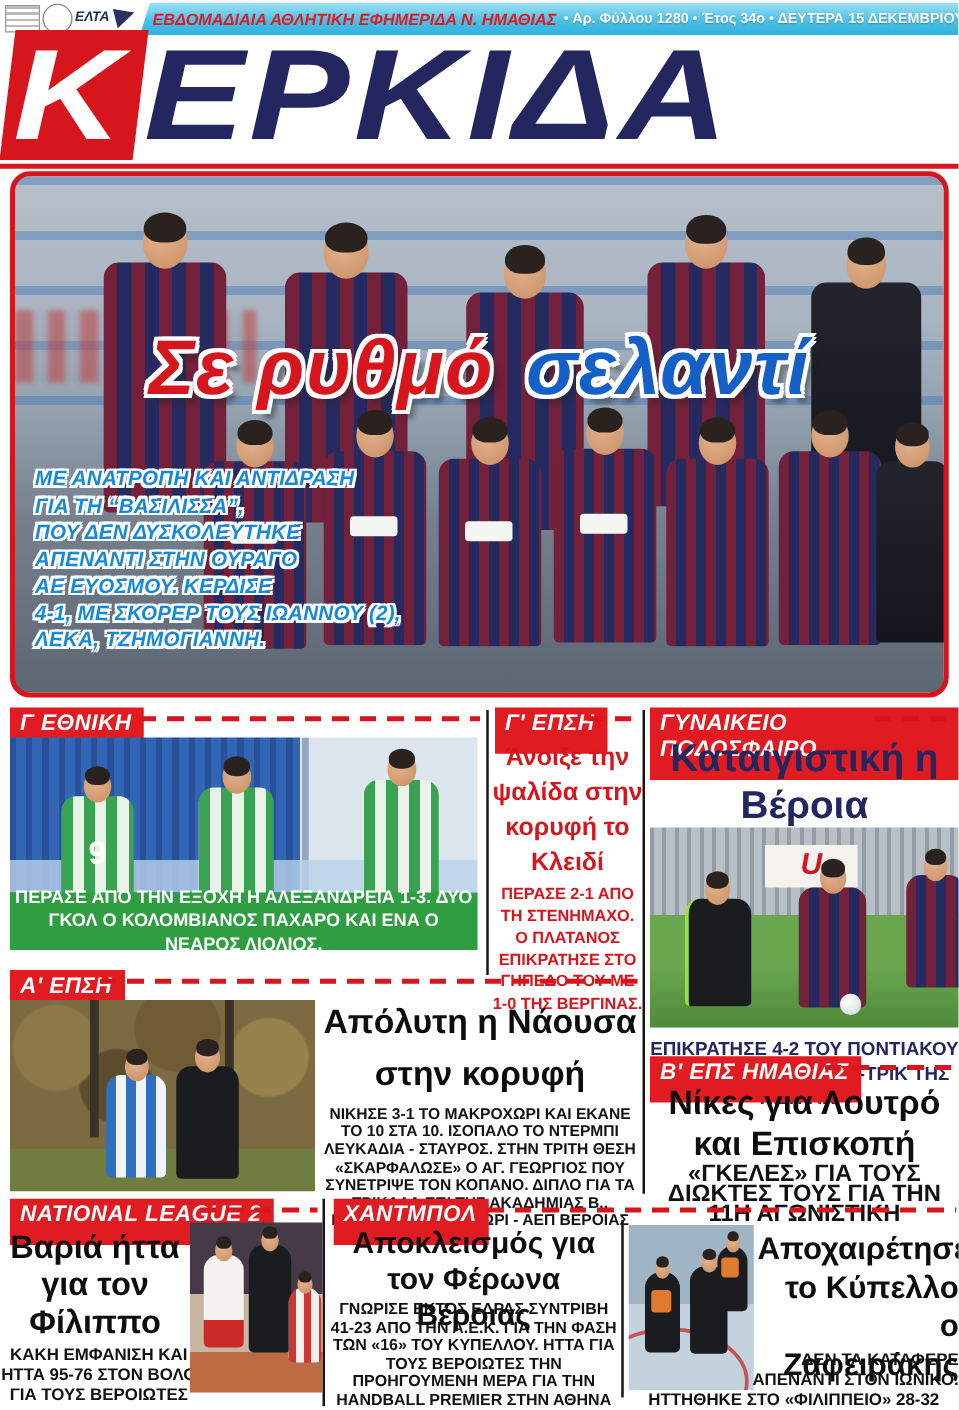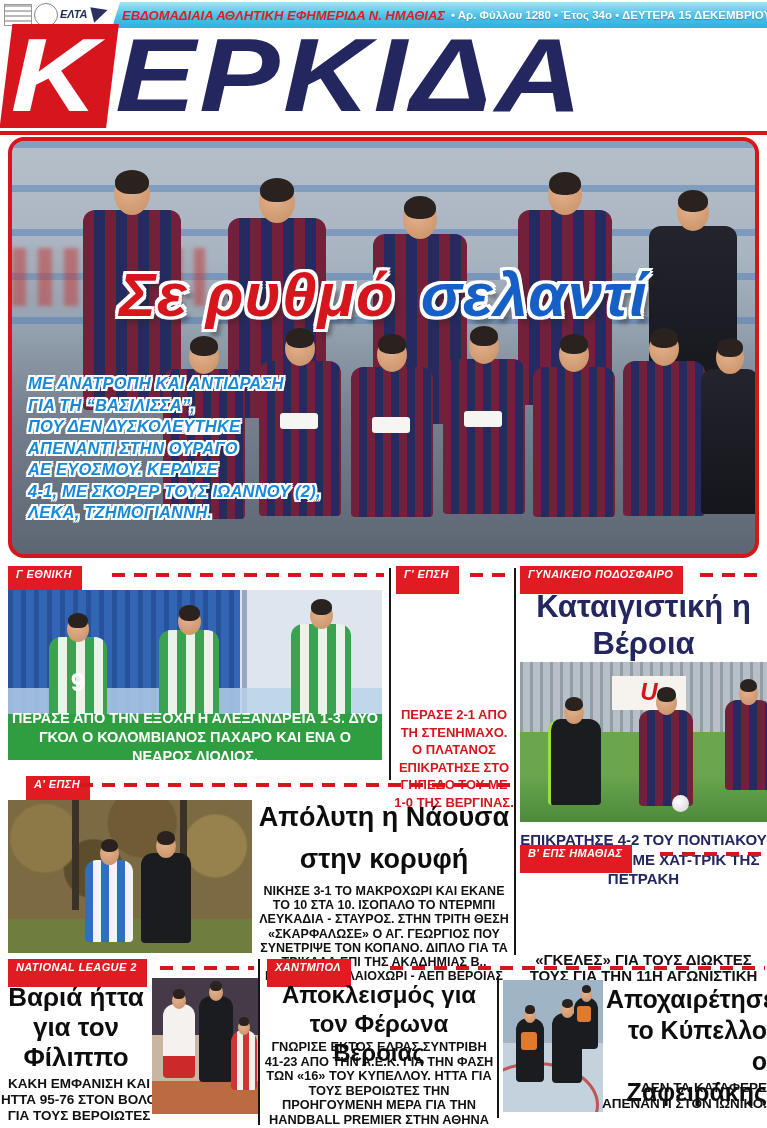--- a/index.html
+++ b/index.html
@@ -64,21 +64,21 @@
   #hero-head .hblue{color:#1460c6;margin-left:26px;}
   .ow-big{text-shadow:-3px -3px 0 #fff,3px -3px 0 #fff,-3px 3px 0 #fff,3px 3px 0 #fff,
           0 -3px 0 #fff,0 3px 0 #fff,-3px 0 0 #fff,3px 0 0 #fff,6px 7px 4px rgba(40,40,40,.45);font-style:italic;}
   #hero-cap{left:16px;top:232px;width:420px;font-weight:bold;font-style:italic;font-size:16.5px;
             line-height:21.5px;color:#1789d8;letter-spacing:.2px;}
   .ow-sm{text-shadow:-2px -2px 0 #fff,2px -2px 0 #fff,-2px 2px 0 #fff,2px 2px 0 #fff,
          0 -2px 0 #fff,0 2px 0 #fff,-2px 0 0 #fff,2px 0 0 #fff;}
 
   
   .hdrbox{position:absolute;background:#e11b22;color:#fff;font-weight:bold;font-style:italic;
-          font-size:11px;padding:2px 10px 14px 8px;letter-spacing:.4px;}
+          font-size:18px;padding:2px 10px 14px 8px;letter-spacing:.4px;}
   .dash{position:absolute;height:4px;
         background:repeating-linear-gradient(90deg,#d6151c 0 13px,transparent 13px 22px);}
   .vdiv{position:absolute;width:2px;background:#161616;}
 
   
   #gephoto{left:8px;top:590px;width:374px;height:170px;overflow:hidden;position:absolute;
            background:linear-gradient(90deg,#3265b4 0 62%,#dde6ee 62% 100%);}
   #gephoto .corrug{position:absolute;left:0;top:0;width:64%;height:78%;
            background:repeating-linear-gradient(90deg,rgba(20,45,110,.35) 0 5px,transparent 5px 13px);}
   #gephoto .floor{position:absolute;left:0;bottom:46px;width:100%;height:26px;background:#b9d2ea;opacity:.8;}
@@ -120,21 +120,21 @@
   #aephoto .trunk{position:absolute;top:0;width:7px;height:72%;background:#3a3226;}
   #ae-head{left:256px;top:796px;width:256px;text-align:center;color:#0d0d0d;font-weight:bold;
            font-size:27px;line-height:42px;}
   #ae-body{left:256px;top:884px;width:256px;text-align:center;color:#111;font-weight:bold;
            font-size:12.5px;line-height:14.2px;}
 
   
   #be-head{left:520px;top:866px;width:247px;text-align:center;color:#0d0d0d;font-weight:bold;
            font-size:27px;line-height:33px;}
   #be-body{left:520px;top:932px;width:247px;text-align:center;color:#111;font-weight:bold;
-           font-size:15px;line-height:16px;margin-top:20px;}
+           font-size:19px;line-height:16px;}
 
   
   #nl-head{left:0px;top:982px;width:152px;text-align:center;color:#0d0d0d;font-weight:bold;
            font-size:26px;line-height:30px;}
   #nl-body{left:0px;top:1076px;width:158px;text-align:center;color:#111;font-weight:bold;
            font-size:13.5px;line-height:16px;}
   #nlphoto{left:152px;top:978px;width:106px;height:136px;overflow:hidden;position:absolute;
            background:linear-gradient(180deg,#463a48 0 42%,#c9b6a2 42% 76%,#bc6a41 76% 100%);}
   #hb-head{left:264px;top:980px;width:230px;text-align:center;color:#0d0d0d;font-weight:bold;
            font-size:24px;line-height:29px;}
@@ -269,20 +269,21 @@
     </div>
     <div class="fg" style="left:282px;top:12px;width:62px;">
       <div class="hd" style="width:23px;height:27px;"></div>
         <div class="bd kit-green" style="width:60px;height:104px;"></div>
     </div>
   </div>
   <div id="ge-band" class="abs">
     <span>ΠΕΡΑΣΕ ΑΠΟ ΤΗΝ ΕΞΟΧΗ Η ΑΛΕΞΑΝΔΡΕΙΑ 1-3. ΔΥΟ ΓΚΟΛ Ο ΚΟΛΟΜΒΙΑΝΟΣ ΠΑΧΑΡΟ ΚΑΙ ΕΝΑ Ο ΝΕΑΡΟΣ ΛΙΟΛΙΟΣ.</span>
   </div>
 
+  <div id="g3-head" class="abs">Άνοιξε την ψαλίδα στην κορυφή το Κλειδί</div>
   <div id="g3-body" class="abs">ΠΕΡΑΣΕ 2-1 ΑΠΟ ΤΗ ΣΤΕΝΗΜΑΧΟ. Ο ΠΛΑΤΑΝΟΣ ΕΠΙΚΡΑΤΗΣΕ ΣΤΟ ΓΗΠΕΔΟ ΤΟΥ ΜΕ 1-0 ΤΗΣ ΒΕΡΓΙΝΑΣ.</div>
 
   <div id="gy-head" class="abs">Καταιγιστική η Βέροια</div>
   <div id="gyphoto">
     <div class="fence"></div>
     <div class="sign">U</div>
     <div class="fg" style="left:28px;top:38px;width:52px;">
       <div class="hd" style="width:20px;height:24px;"></div>
         <div class="bd kit-black" style="width:50px;height:86px;border-left:3px solid #9be03a;"></div>
     </div>
@@ -291,39 +292,40 @@
         <div class="bd kit-claret-sm" style="width:54px;height:96px;"></div>
     </div>
     <div class="fg" style="left:204px;top:20px;width:48px;">
       <div class="hd" style="width:19px;height:23px;"></div>
         <div class="bd kit-claret-sm" style="width:46px;height:90px;"></div>
     </div>
     <div class="ball"></div>
   </div>
   <div id="gy-cap" class="abs">ΕΠΙΚΡΑΤΗΣΕ 4-2 ΤΟΥ ΠΟΝΤΙΑΚΟΥ ΑΛΕΞ/ΠΟΛΗΣ, ΜΕ ΧΑΤ-ΤΡΙΚ ΤΗΣ ΠΕΤΡΑΚΗ</div>
 
-  <div class="hdrbox" style="left:8px;top:776px;margin-left:18px;">Α' ΕΠΣΗ</div>
+  <div class="hdrbox" style="left:8px;top:776px;">Α' ΕΠΣΗ</div>
   <div class="dash" style="left:80px;top:783px;width:430px;"></div>
   <div id="aephoto">
     <div class="trunk" style="left:64px;"></div>
     <div class="trunk" style="left:172px;"></div>
     <div class="fg" style="left:76px;top:42px;width:50px;">
       <div class="hd" style="width:19px;height:23px;"></div>
         <div class="bd kit-bluestripe" style="width:48px;height:82px;"></div>
     </div>
     <div class="fg" style="left:132px;top:34px;width:52px;">
       <div class="hd" style="width:20px;height:24px;"></div>
         <div class="bd kit-black" style="width:50px;height:90px;"></div>
     </div>
   </div>
   <div id="ae-head" class="abs">Απόλυτη η Νάουσα στην κορυφή</div>
   <div id="ae-body" class="abs">ΝΙΚΗΣΕ 3-1 ΤΟ ΜΑΚΡΟΧΩΡΙ ΚΑΙ ΕΚΑΝΕ ΤΟ 10 ΣΤΑ 10. ΙΣΟΠΑΛΟ ΤΟ ΝΤΕΡΜΠΙ ΛΕΥΚΑΔΙΑ - ΣΤΑΥΡΟΣ. ΣΤΗΝ ΤΡΙΤΗ ΘΕΣΗ «ΣΚΑΡΦΑΛΩΣΕ» Ο ΑΓ. ΓΕΩΡΓΙΟΣ ΠΟΥ ΣΥΝΕΤΡΙΨΕ ΤΟΝ ΚΟΠΑΝΟ. ΔΙΠΛΟ ΓΙΑ ΤΑ ΤΡΙΚΑΛΑ ΕΠΙ ΤΗΣ ΑΚΑΔΗΜΙΑΣ Β., ΙΣΟΠΑΛΟΙ ΠΑΛΑΙΟΧΩΡΙ - ΑΕΠ ΒΕΡΟΙΑΣ</div>
 
   <div class="hdrbox" style="left:520px;top:845px;">Β' ΕΠΣ ΗΜΑΘΙΑΣ</div>
   <div class="dash" style="left:660px;top:852px;width:105px;"></div>
+  <div id="be-head" class="abs">Νίκες για Λουτρό και Επισκοπή</div>
   <div id="be-body" class="abs">«ΓΚΕΛΕΣ» ΓΙΑ ΤΟΥΣ ΔΙΩΚΤΕΣ ΤΟΥΣ ΓΙΑ ΤΗΝ 11Η ΑΓΩΝΙΣΤΙΚΗ</div>
 
   <div class="hdrbox" style="left:8px;top:959px;">NATIONAL LEAGUE 2</div>
   <div class="dash" style="left:160px;top:966px;width:94px;"></div>
   <div class="hdrbox" style="left:267px;top:959px;">ΧΑΝΤΜΠΟΛ</div>
   <div class="dash" style="left:390px;top:966px;width:375px;"></div>
   <div class="vdiv" style="left:258px;top:959px;height:166px;"></div>
   <div class="vdiv" style="left:497px;top:976px;height:142px;"></div>
 
   <div id="nl-head" class="abs">Βαριά ήττα για τον Φίλιππο</div>
@@ -358,14 +360,15 @@
         <div class="bd kit-black" style="width:30px;height:70px;"></div>
     </div>
     <div class="fg" style="left:70px;top:8px;width:26px;">
       <div class="hd" style="width:11px;height:14px;"></div>
         <div class="bd kit-black" style="width:24px;height:52px;"></div>
       <div class="tag" style="left:4px;top:18px;width:14px;height:16px;background:#e07a2e;"></div>
     </div>
   </div>
   <div id="zf-head" class="abs">Αποχαιρέτησε το Κύπελλο ο Ζαφειράκης</div>
   <div id="zf-body" class="abs">ΔΕΝ ΤΑ ΚΑΤΑΦΕΡΕ ΑΠΕΝΑΝΤΙ ΣΤΟΝ ΙΩΝΙΚΟ.</div>
+  <div id="zf-last" class="abs">ΗΤΤΗΘΗΚΕ  ΣΤΟ «ΦΙΛΙΠΠΕΙΟ» 28-32</div>
 
 </div>
 
 </body></html>

